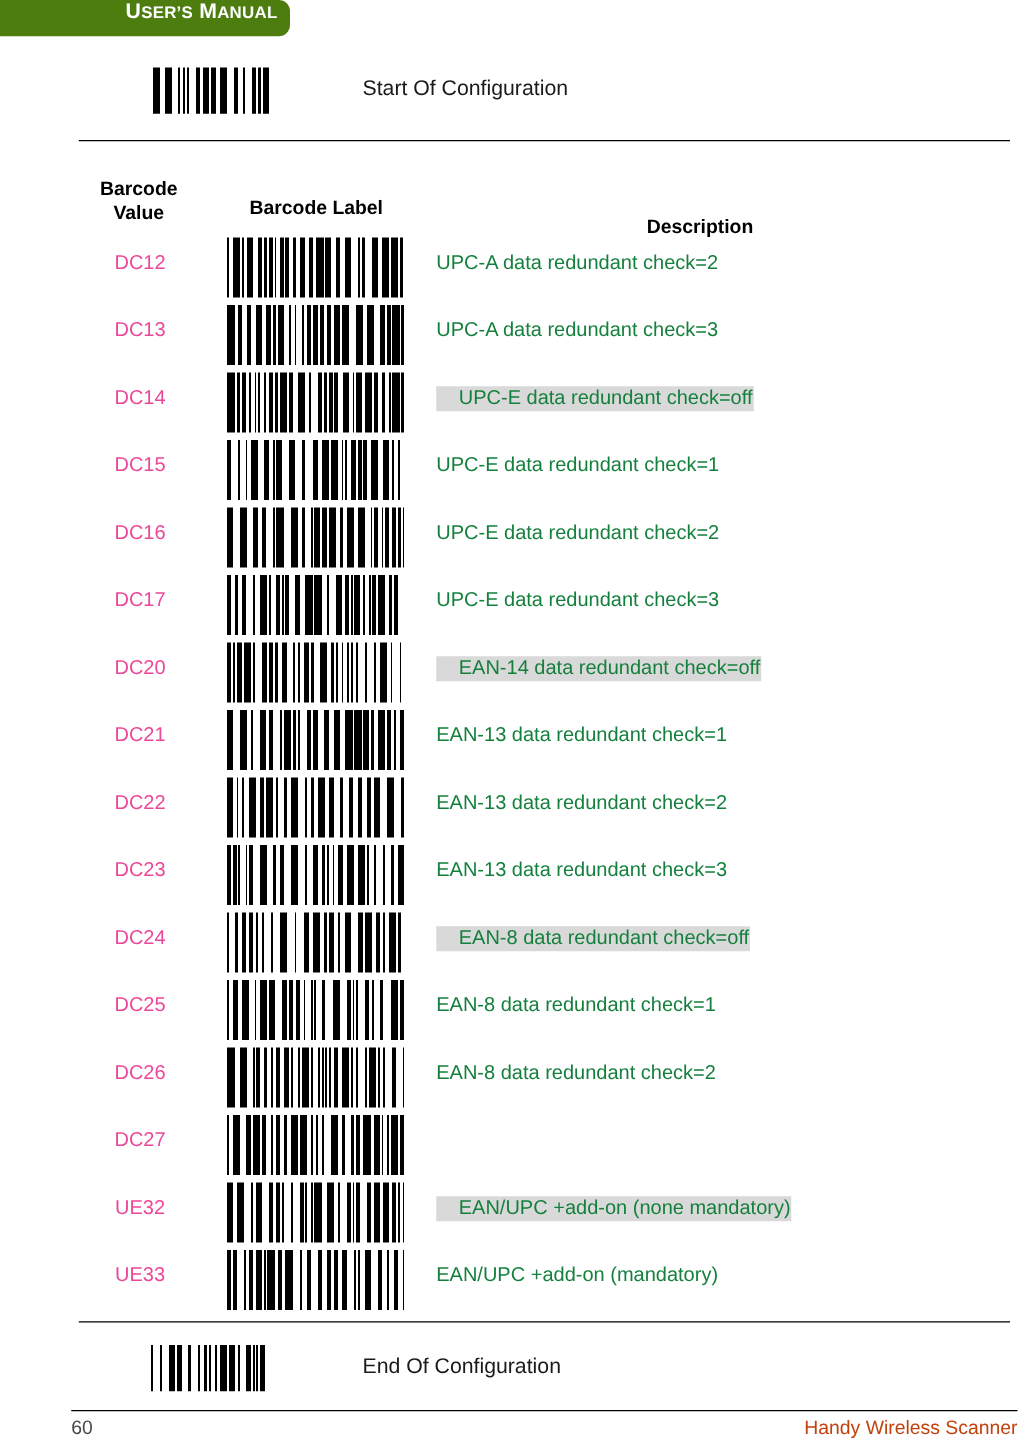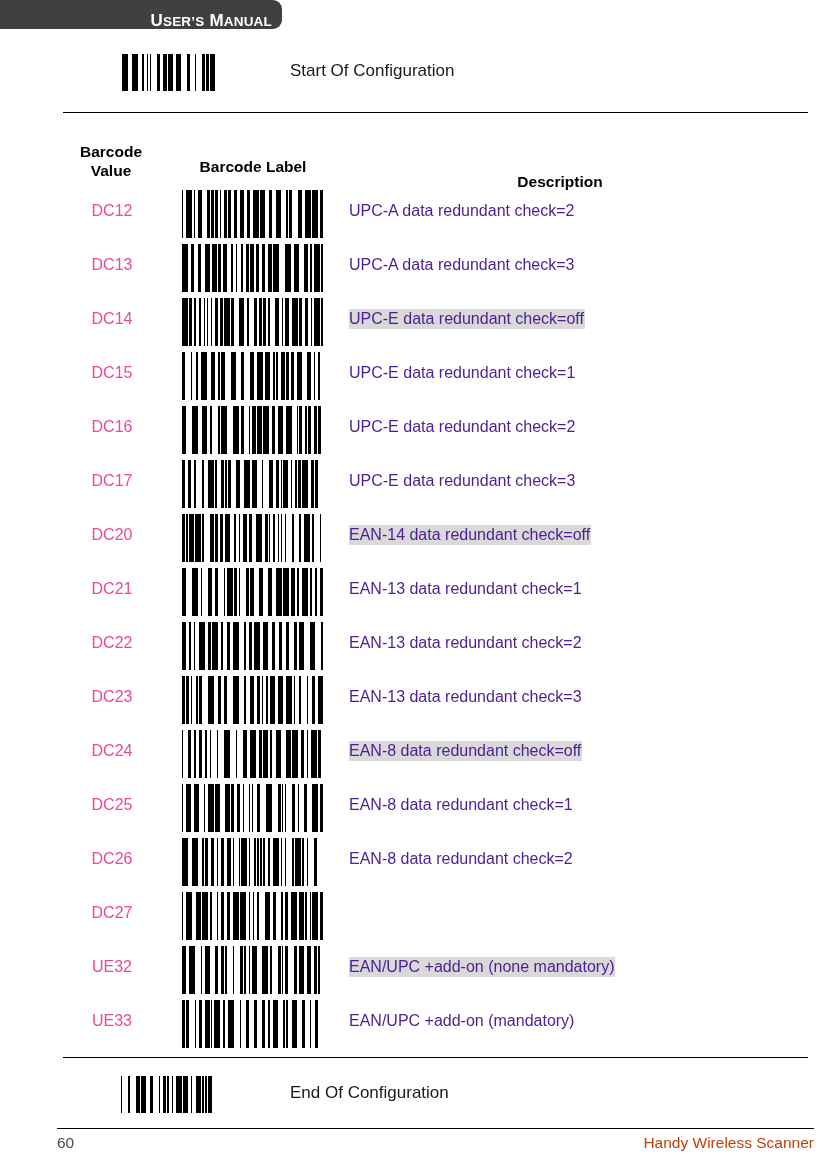--- a/index.html
+++ b/index.html
@@ -16,27 +16,27 @@
     font-family: "Liberation Sans", sans-serif;
     color: #000000;
     -webkit-font-smoothing: antialiased;
   }
 
   
   .header-banner {
     position: absolute;
     left: 0;
     top: 0;
-    width: 282px;
+    width: 232px;
     height: 29px;
-    background: #404040;
+    background: #4d7c0f;
     border-top-right-radius: 9px;
     border-bottom-right-radius: 9px;
     display: flex;
-    align-items: flex-end;
+    align-items: flex-start;
     justify-content: flex-end;
     box-sizing: border-box;
     padding-right: 10px;
   }
   .header-banner-title {
     color: #ffffff;
     font-weight: bold;
     font-size: 17px;
     letter-spacing: 0.2px;
     line-height: 1;
@@ -147,26 +147,26 @@
     top: 4px;
     width: 146px;
     height: 48px;
   }
   .cell-desc {
     position: absolute;
     left: 349px;
     top: 14px;
     font-size: 16px;
     line-height: 22px;
-    color: #4c1d95;
+    color: #15803d;
     white-space: nowrap;
   }
   .cell-desc .hl {
     background: #d9d9d9;
-    padding: 1px 1px 2px 0;
+    padding: 1px 1px 2px 18px;
   }
 
   
   .footer {
     position: absolute;
     left: 0;
     top: 1131px;
     width: 828px;
     height: 23px;
   }

